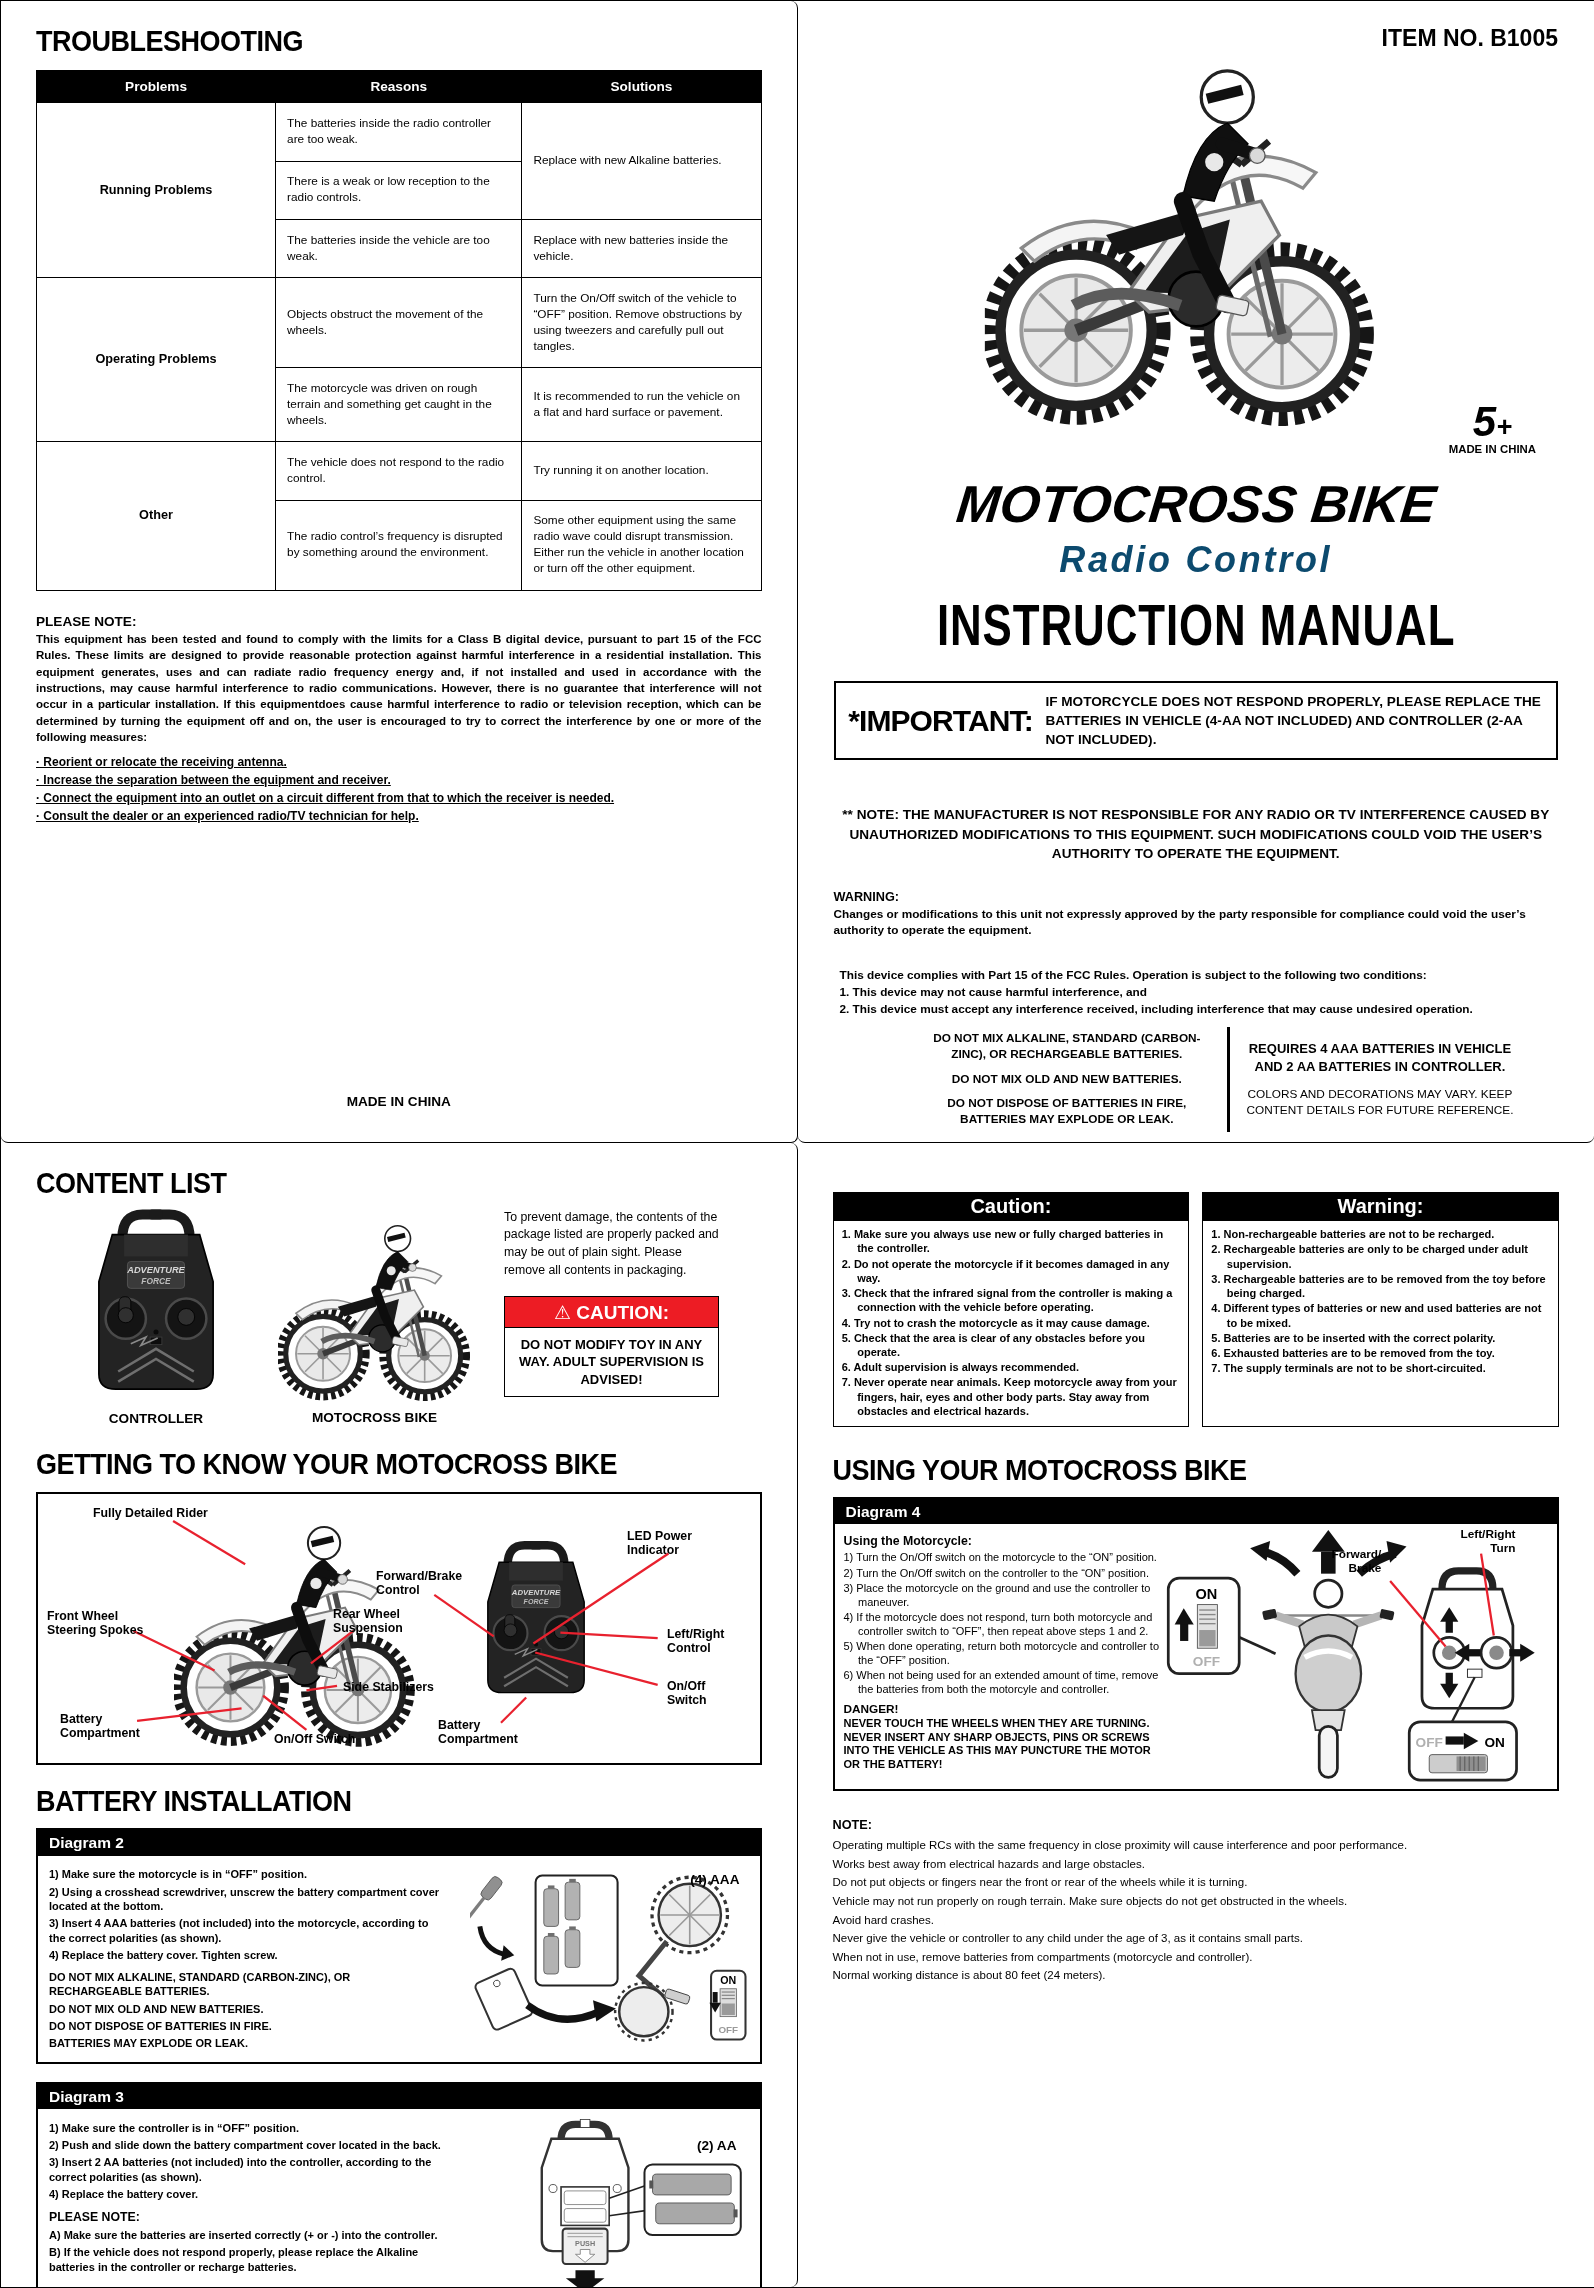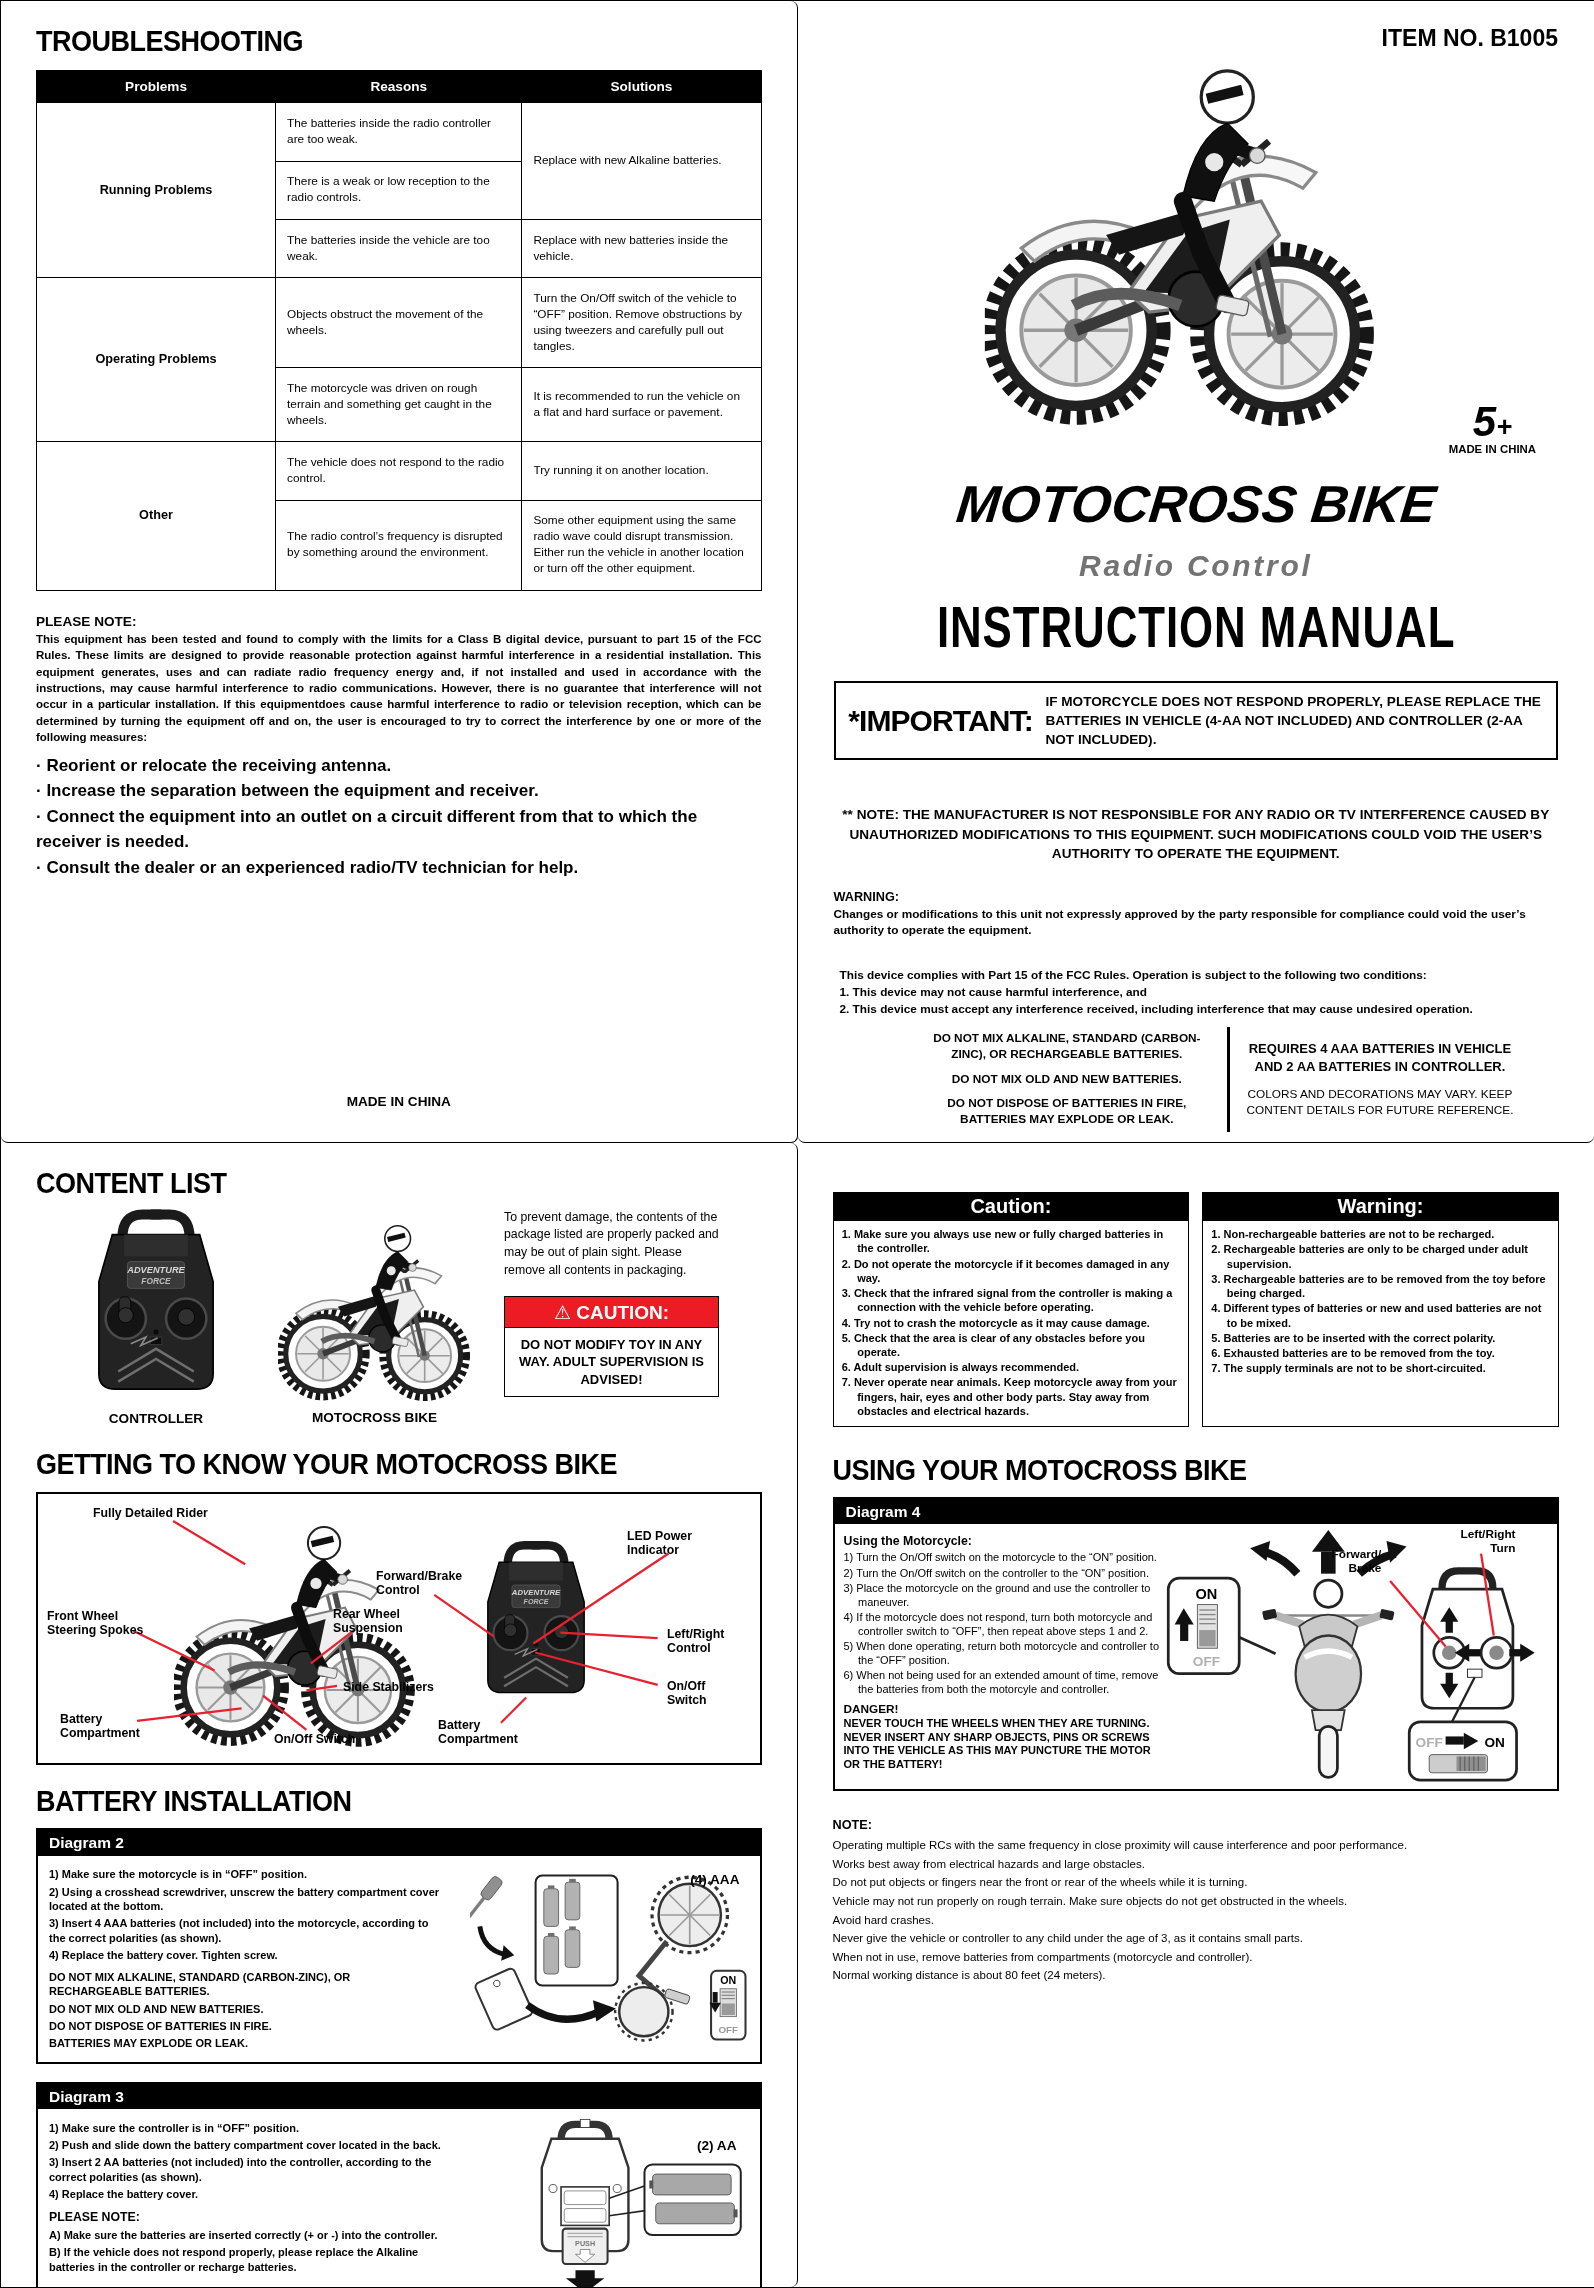--- a/index.html
+++ b/index.html
@@ -11,31 +11,31 @@
   .p2{border-bottom:1.8px solid #000;padding:0;}
   .p3{border-right:1.8px solid #000;}
   .sec{font-size:27px;font-weight:800;letter-spacing:-0.5px;transform:scaleY(1.08);transform-origin:left top;}
   
   table.tbl{border-collapse:collapse;width:100%;margin-top:14.5px;}
   .tbl th{background:#000;color:#fff;font-size:13.6px;padding:8.2px 5.5px;border:1.8px solid #000;}
   .tbl td{border:1.8px solid #000;font-size:11.8px;padding:12.7px 11px;vertical-align:middle;line-height:1.35;}
   .tbl td.grp{font-weight:bold;text-align:center;font-size:12.7px;}
   .note-h{font-weight:bold;font-size:13.6px;margin-top:23.6px;}
   .note-b{font-weight:bold;font-size:11.5px;line-height:1.42;margin-top:1.8px;text-align:justify;}
-  .bullet{font-weight:bold;font-size:17px;line-height:1.5;}
+  .bullet{font-weight:bold;font-size:12px;line-height:1.5;text-decoration:underline;}
   .mic{position:absolute;bottom:33px;left:0;right:0;text-align:center;font-weight:bold;font-size:13.6px;}
   
   .abs{position:absolute;}
   .item-no{top:23.6px;right:36px;font-size:23px;font-weight:800;}
   .age{top:402px;right:58px;text-align:center;}
   .age .n{font-size:42px;font-weight:900;font-style:italic;line-height:.9;}
   .age .m{font-size:11.4px;font-weight:bold;margin-top:1.8px;}
   .cover-titles{top:473px;left:0;right:0;text-align:center;}
   .t-moto{font-size:52px;font-weight:900;font-style:italic;letter-spacing:0;transform:skewX(-6deg);}
-  .t-radio{font-size:30px;font-weight:800;font-style:italic;color:#737373;letter-spacing:2.7px;margin-top:15px;}
+  .t-radio{font-size:36px;font-weight:800;font-style:italic;color:#0c4a6e;letter-spacing:2.7px;margin-top:5px;}
   .t-manual{display:inline-block;font-size:43px;font-weight:900;letter-spacing:0.9px;transform:scale(1.02,1.32);margin-top:20px;}
   .imp-box{top:680px;left:36px;right:36px;border:2.7px solid #000;display:flex;align-items:center;padding:9px 12.7px;}
   .imp-l{font-size:30px;font-weight:900;letter-spacing:-0.9px;white-space:nowrap;}
   .imp-r{font-size:13.6px;font-weight:bold;line-height:1.4;padding-left:12.7px;}
   .note2{top:804px;left:40px;right:40px;text-align:center;font-weight:bold;font-size:13.6px;line-height:1.45;}
   .warn2{top:889px;left:36px;right:36px;}
   .warn2 .h{font-weight:bold;font-size:12.7px;}
   .warn2 .b{font-weight:bold;font-size:11.8px;line-height:1.4;margin-top:1.8px;}
   .fcc{top:966px;left:42px;right:36px;font-weight:bold;font-size:11.8px;line-height:1.45;}
   .bat{top:1026px;left:109px;right:64px;height:105px;display:flex;align-items:stretch;}

